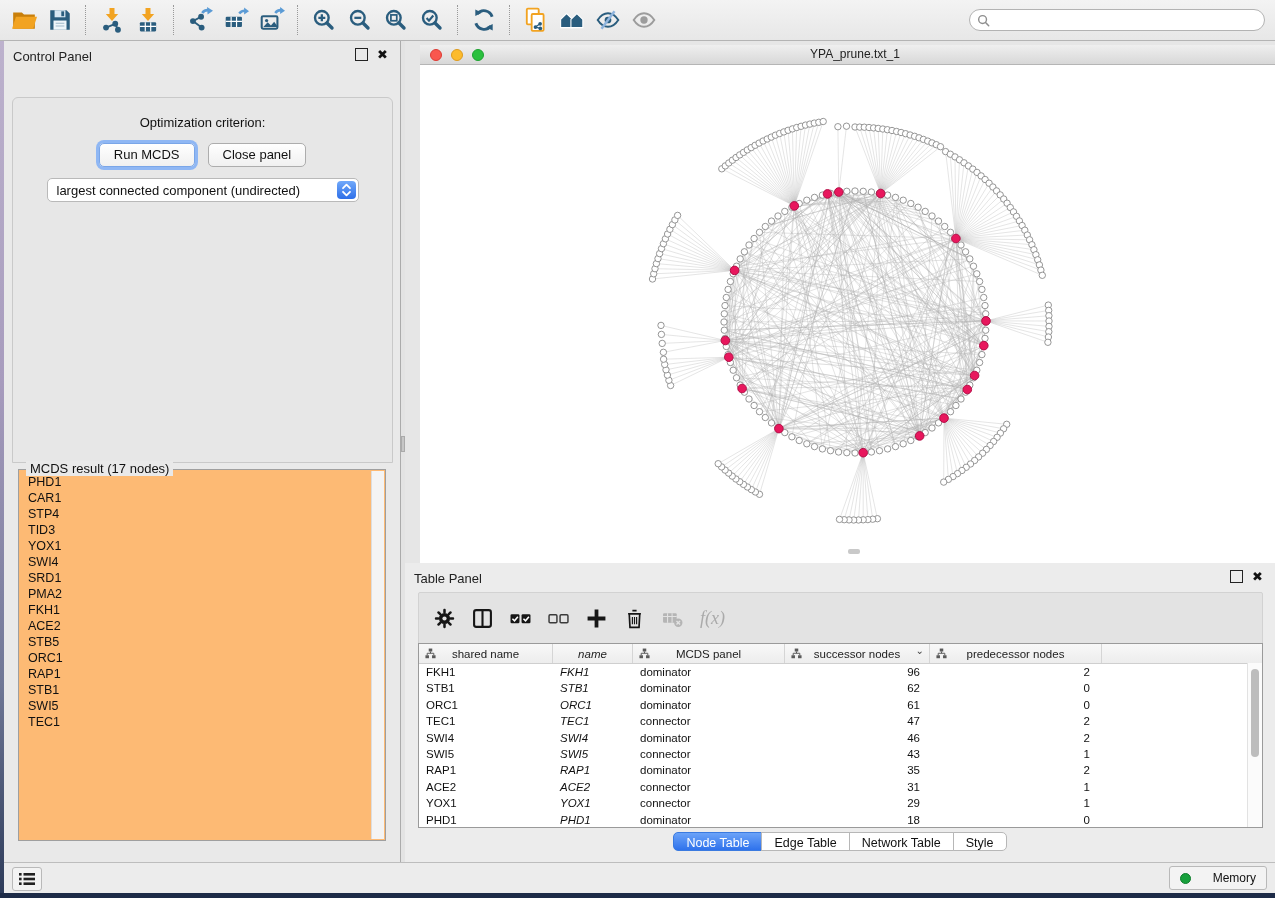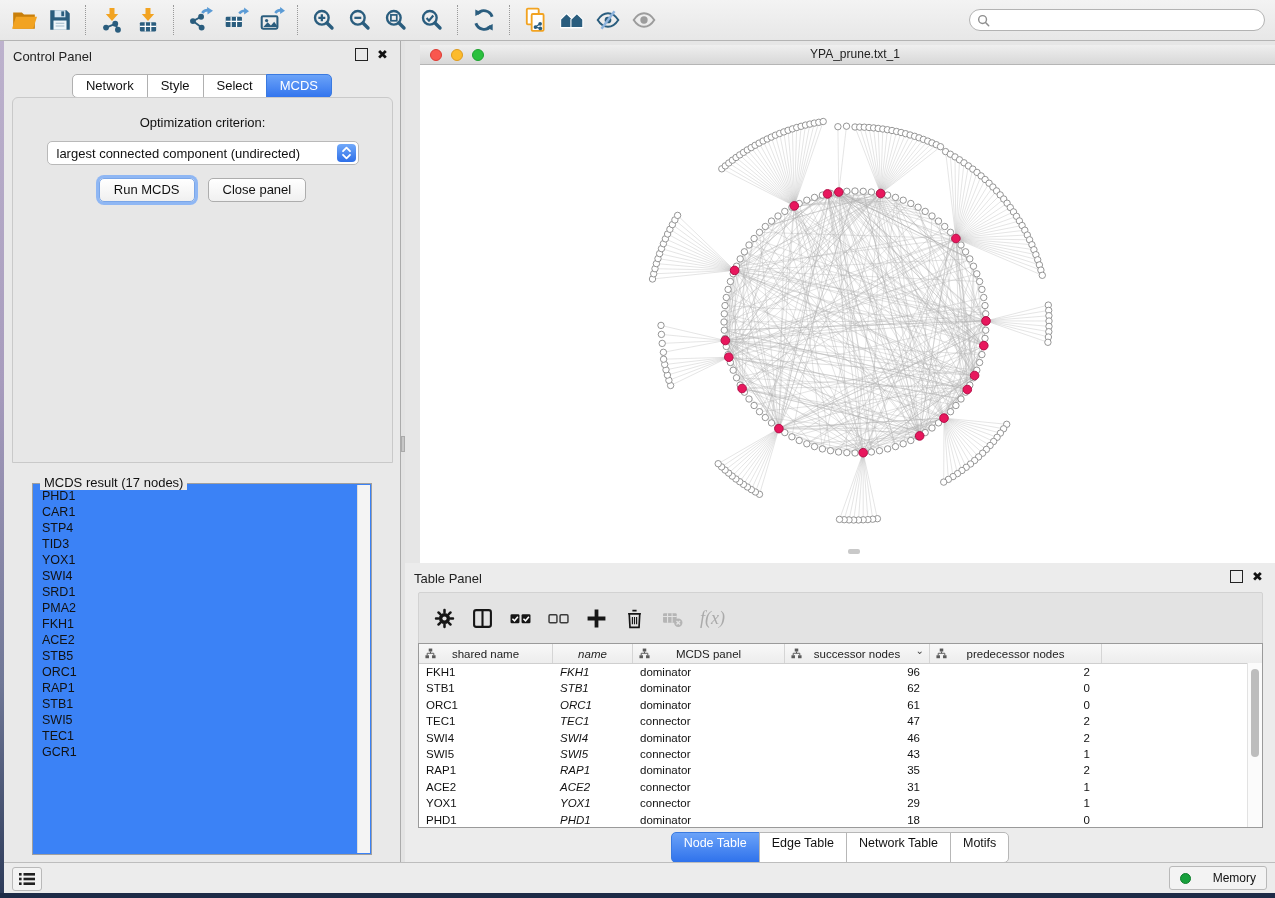--- a/index.html
+++ b/index.html
@@ -38,21 +38,21 @@
     border-radius:5px;box-sizing:border-box;display:flex;align-items:center;}
   #criterion-value{font-size:13px;padding-left:9px;white-space:nowrap;}
   #criterion-stepper{position:absolute;right:2px;top:2px;width:19px;height:18px;border-radius:4px;
     background:linear-gradient(#71a9fa,#2e6fe8);display:flex;flex-direction:column;align-items:center;justify-content:center;}
   #criterion-stepper svg{display:block;}
   #cp-buttons{display:flex;justify-content:center;gap:13px;margin-top:13px;}
   .mac-btn{font-size:13px;padding:3px 14px 4px;background:linear-gradient(#ffffff,#f0f0f0);
     border:1px solid #adadad;border-radius:5px;color:#111;}
   .mac-btn.focused{box-shadow:0 0 0 3px rgba(96,157,250,.65);border-color:#7aa6e8;}
   #mcds-fieldset{position:absolute;left:12px;right:12px;top:426px;height:370px;border:1px solid #9f9f9f;
-    background:#3b82f6;margin:16px;padding:0;}
+    background:#fdba74;margin:2px;padding:0;}
   #mcds-legend{position:absolute;top:-9px;left:7px;background:#e9e9e9;padding:0 4px;font-size:13px;}
   #mcds-list{position:absolute;left:1px;top:4px;right:13px;bottom:1px;overflow:hidden;}
   .mcds-item{font-size:12.5px;height:16px;line-height:16px;padding-left:8px;}
   #mcds-scroll{position:absolute;right:1px;top:1px;bottom:1px;width:12px;background:#f4f4f4;border-left:1px solid #ddd;}
   
   #v-divider{position:absolute;left:401px;top:41px;width:4px;height:821px;background:#e3e3e3;}
   #v-grabber{position:absolute;left:0;top:395px;width:4px;height:16px;background:#c6c6c6;border:1px solid #aaa;box-sizing:border-box;}
   
   #network-window{position:absolute;left:405px;top:45px;width:870px;height:518px;background:#fff;margin-left:15px;}
   #net-titlebar{position:absolute;left:0;top:0;width:100%;height:20px;
@@ -78,21 +78,21 @@
   .th .tree{position:absolute;left:6px;top:4px;}
   .th .sort{position:absolute;right:5px;top:1px;font-size:10px;color:#444;}
   .c0{width:134px;} .c1{width:80px;font-style:italic;} .c2{width:152px;} .c3{width:145px;} .c4{width:172px;}
   .trow{display:flex;height:16.4px;line-height:16.4px;font-size:11.5px;}
   .td{box-sizing:border-box;overflow:hidden;white-space:nowrap;}
   .td.c0{padding-left:7px;} .td.c1{padding-left:7px;} .td.c2{padding-left:7px;}
   .td.c3{text-align:right;padding-right:10px;} .td.c4{text-align:right;padding-right:12px;}
   #tbl-vscroll{position:absolute;right:0;top:19px;bottom:0;width:14px;background:#fbfbfb;border-left:1px solid #e2e2e2;}
   #tbl-thumb{position:absolute;left:3px;top:6px;width:8px;height:88px;background:#bdbdbd;border-radius:4px;}
   #tp-tabs{position:absolute;left:0;top:269px;width:100%;display:flex;justify-content:center;}
-  .tp-tab{font-size:12.5px;padding:3px 12px 12px;background:#fff;border:1px solid #b7b7b7;margin-left:-1px;color:#111;}
+  .tp-tab{font-size:12.5px;padding:3px 12px 0;background:#fff;border:1px solid #b7b7b7;margin-left:-1px;color:#111;}
   .tp-tab:first-child{border-radius:5px 0 0 5px;margin-left:0;}
   .tp-tab:last-child{border-radius:0 5px 5px 0;}
   .tp-tab.active{background:linear-gradient(#6ba3f8,#2f72ec);color:#fff;border-color:#3a7ae0;}
   
   #status-bar{position:absolute;left:4px;right:0;top:862px;height:31px;background:#ececec;border-top:1px solid #bdbdbd;box-sizing:border-box;}
   #list-btn{position:absolute;left:8px;top:4px;width:28px;height:22px;background:#f3f3f3;border:1px solid #b9b9b9;
     border-radius:3px;display:flex;align-items:center;justify-content:center;}
   #memory-btn{position:absolute;right:8px;top:3px;height:24px;background:#f3f3f3;border:1px solid #b9b9b9;
     border-radius:3px;display:flex;align-items:center;gap:22px;padding:4px 10px;box-sizing:border-box;}
   #memory-dot{width:11px;height:11px;border-radius:50%;background:#17a03c;border:1px solid #0e7d2c;box-sizing:border-box;}
@@ -248,40 +248,34 @@
 
   <div id="wp-left"></div>
   <div id="wp-bottom"></div>
 
   <div id="control-panel">
     <div class="panel-title">Control Panel</div>
     <div class="panel-win-icons">
       <span class="float-glyph"></span>
       <span class="close-glyph">✖</span>
     </div>
-    <div id="cp-tabs">
-        <div class="cp-tab">Network</div>
-        <div class="cp-tab">Style</div>
-        <div class="cp-tab">Select</div>
-        <div class="cp-tab active">MCDS</div>
-      </div>
     <div id="cp-subpanel">
       <div id="opt-label">Optimization criterion:</div>
+      <div id="cp-buttons">
+        <button class="mac-btn focused">Run MCDS</button>
+        <button class="mac-btn">Close panel</button>
+      </div>
       <div id="criterion">
         <span id="criterion-value">largest connected component (undirected)</span>
         <span id="criterion-stepper">
           <svg width="11" height="14" viewBox="0 0 11 14">
               <path d="M2 5.2L5.5 1.6 9 5.2" fill="none" stroke="#fff" stroke-width="1.8" stroke-linecap="round" stroke-linejoin="round"></path>
               <path d="M2 8.8L5.5 12.4 9 8.8" fill="none" stroke="#fff" stroke-width="1.8" stroke-linecap="round" stroke-linejoin="round"></path>
             </svg>
         </span>
-      </div>
-      <div id="cp-buttons">
-        <button class="mac-btn focused">Run MCDS</button>
-        <button class="mac-btn">Close panel</button>
       </div>
     </div>
     <div id="mcds-fieldset">
       <span id="mcds-legend">MCDS result (17 nodes)</span>
       <div id="mcds-list">
           <div class="mcds-item">PHD1</div>
           <div class="mcds-item">CAR1</div>
           <div class="mcds-item">STP4</div>
           <div class="mcds-item">TID3</div>
           <div class="mcds-item">YOX1</div>
@@ -289,21 +283,20 @@
           <div class="mcds-item">SRD1</div>
           <div class="mcds-item">PMA2</div>
           <div class="mcds-item">FKH1</div>
           <div class="mcds-item">ACE2</div>
           <div class="mcds-item">STB5</div>
           <div class="mcds-item">ORC1</div>
           <div class="mcds-item">RAP1</div>
           <div class="mcds-item">STB1</div>
           <div class="mcds-item">SWI5</div>
           <div class="mcds-item">TEC1</div>
-          <div class="mcds-item">GCR1</div>
         </div>
       <div id="mcds-scroll"></div>
     </div>
   </div>
 
   <div id="v-divider">
       <div id="v-grabber"></div>
     </div>
 
   <div id="network-window">
@@ -1269,21 +1262,21 @@
           </div>
         </div>
       <div id="tbl-vscroll">
           <div id="tbl-thumb"></div>
         </div>
     </div>
     <div id="tp-tabs">
         <div class="tp-tab active">Node Table</div>
         <div class="tp-tab">Edge Table</div>
         <div class="tp-tab">Network Table</div>
-        <div class="tp-tab">Motifs</div>
+        <div class="tp-tab">Style</div>
       </div>
   </div>
 
   <div id="status-bar">
     <div id="list-btn">
       <svg width="16" height="14" viewBox="0 0 16 14">
           <g fill="#222">
             <rect x="0" y="1" width="2.6" height="2.6"></rect>
             <rect x="0" y="5.7" width="2.6" height="2.6"></rect>
             <rect x="0" y="10.4" width="2.6" height="2.6"></rect>

